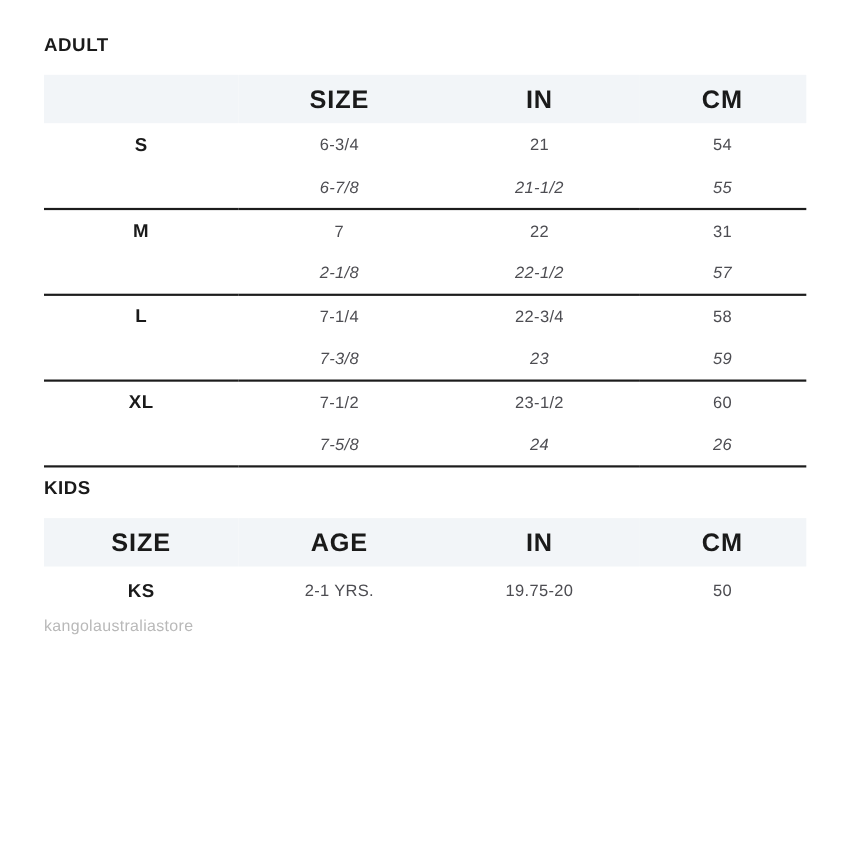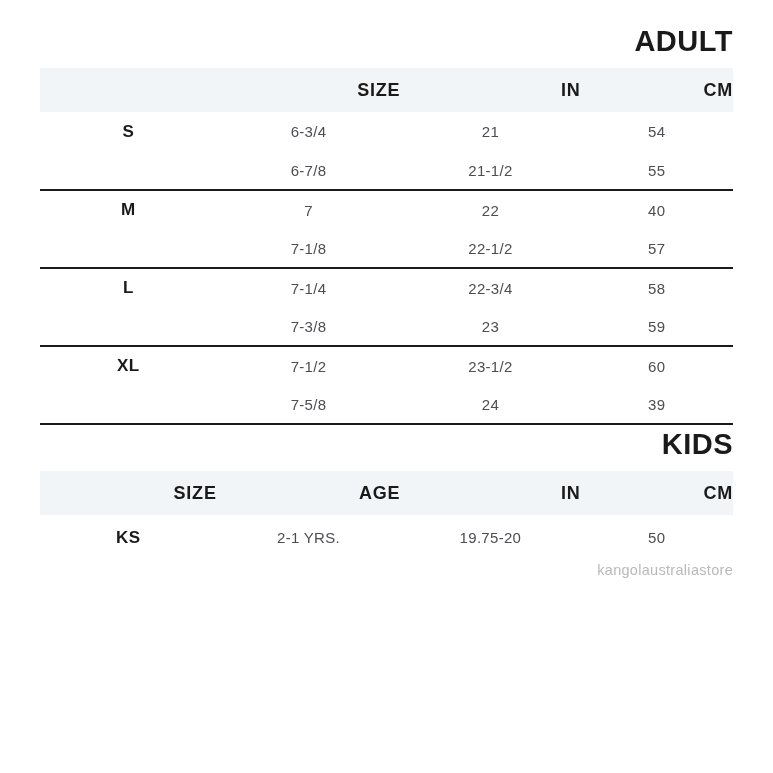--- a/index.html
+++ b/index.html
@@ -14,48 +14,47 @@
   html, body {
     width: 773px;
     height: 773px;
     background: var(--page-bg);
     font-family: "Liberation Sans", sans-serif;
     overflow: hidden;
   }
   .sheet { padding: 26px 40px 0 40px; }
 
   .section-title {
-    font-size: 29px;
+    font-size: 17px;
     font-weight: 800;
     letter-spacing: 0.5px;
     color: var(--ink);
     line-height: 30px;
-    text-align: right;
   }
   .section-title.kids { margin-top: 4px; }
 
   table.size-table {
     width: 100%;
     border-collapse: collapse;
     table-layout: fixed;
     margin-top: 12px;
   }
   table.size-table col.c1 { width: 25.5%; }
   table.size-table col.c2 { width: 26.5%; }
   table.size-table col.c3 { width: 26.0%; }
   table.size-table col.c4 { width: 22.0%; }
 
   table.size-table thead th {
     background: var(--header-bg);
     height: 44px;
-    font-size: 18px;
+    font-size: 23px;
     font-weight: 800;
     letter-spacing: 0.8px;
     color: var(--ink);
-    text-align: right;
+    text-align: center;
     vertical-align: middle;
   }
 
   table.size-table tbody td,
   table.size-table tbody th {
     text-align: center;
     vertical-align: middle;
     font-size: 15px;
     font-weight: 400;
     color: var(--body-ink);
@@ -66,25 +65,26 @@
 
   table.size-table tbody th.group-label {
     font-weight: 800;
     font-size: 17px;
     letter-spacing: 0.5px;
     color: var(--ink);
   }
   table.adult tr.group-end > td,
   table.adult tr.group-end > th {
     border-bottom: 2px solid var(--line);
+    font-style: italic;
   }
 
   .watermark {
     margin-top: 2px;
-    text-align: right;
+    text-align: left;
     font-size: 14.5px;
     letter-spacing: 0.3px;
     color: var(--watermark);
   }
 </style>
 </head>
 <body>
 
 <div class="sheet">
 
@@ -116,25 +116,25 @@
         <th class="group-label"></th>
         <td>6-7/8</td>
         <td>21-1/2</td>
         <td>55</td>
       </tr>
 
       <tr>
         <th class="group-label">M</th>
         <td>7</td>
         <td>22</td>
-        <td>40</td>
+        <td>31</td>
       </tr>
       <tr class="group-end">
         <th class="group-label"></th>
-        <td>7-1/8</td>
+        <td>2-1/8</td>
         <td>22-1/2</td>
         <td>57</td>
       </tr>
 
       <tr>
         <th class="group-label">L</th>
         <td>7-1/4</td>
         <td>22-3/4</td>
         <td>58</td>
       </tr>
@@ -148,21 +148,21 @@
       <tr>
         <th class="group-label">XL</th>
         <td>7-1/2</td>
         <td>23-1/2</td>
         <td>60</td>
       </tr>
       <tr class="group-end">
         <th class="group-label"></th>
         <td>7-5/8</td>
         <td>24</td>
-        <td>39</td>
+        <td>26</td>
       </tr>
 
     </tbody>
   </table>
 
   <div class="section-title kids">KIDS</div>
 
   <table class="size-table kids-table">
     <colgroup>
         <col class="c1">

